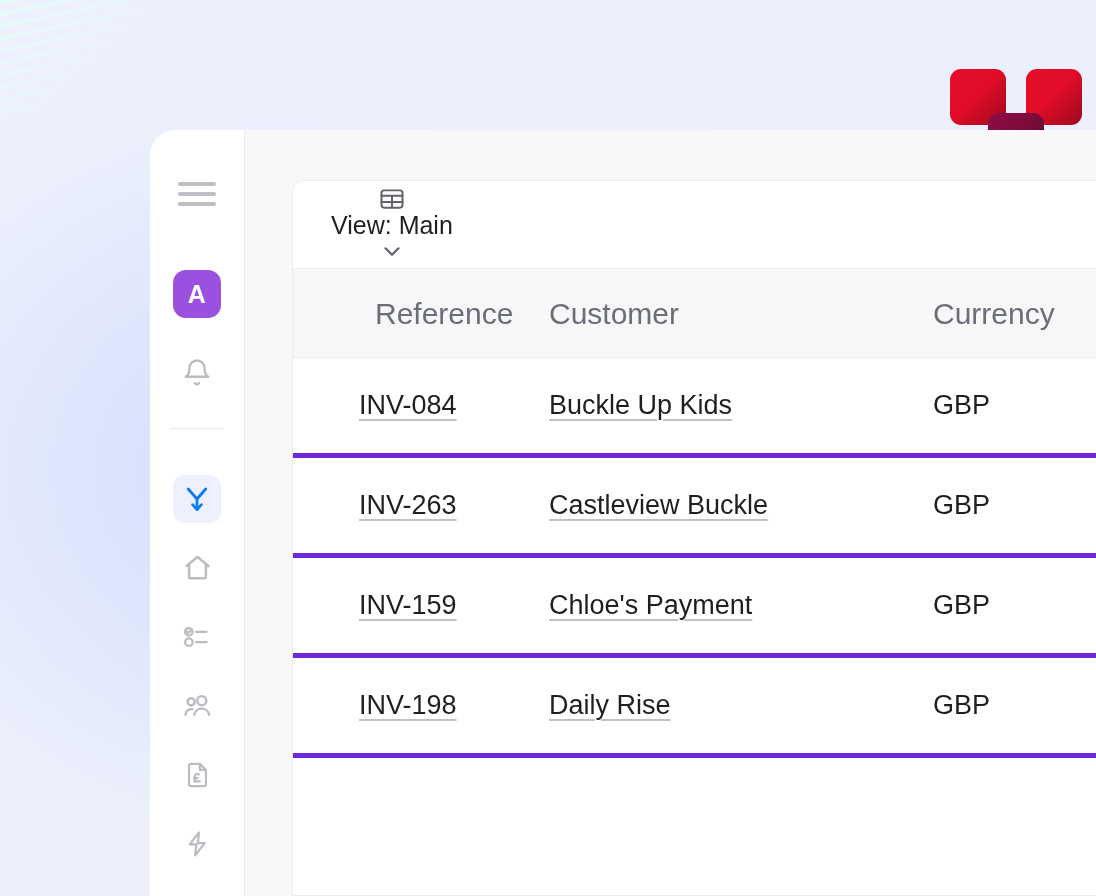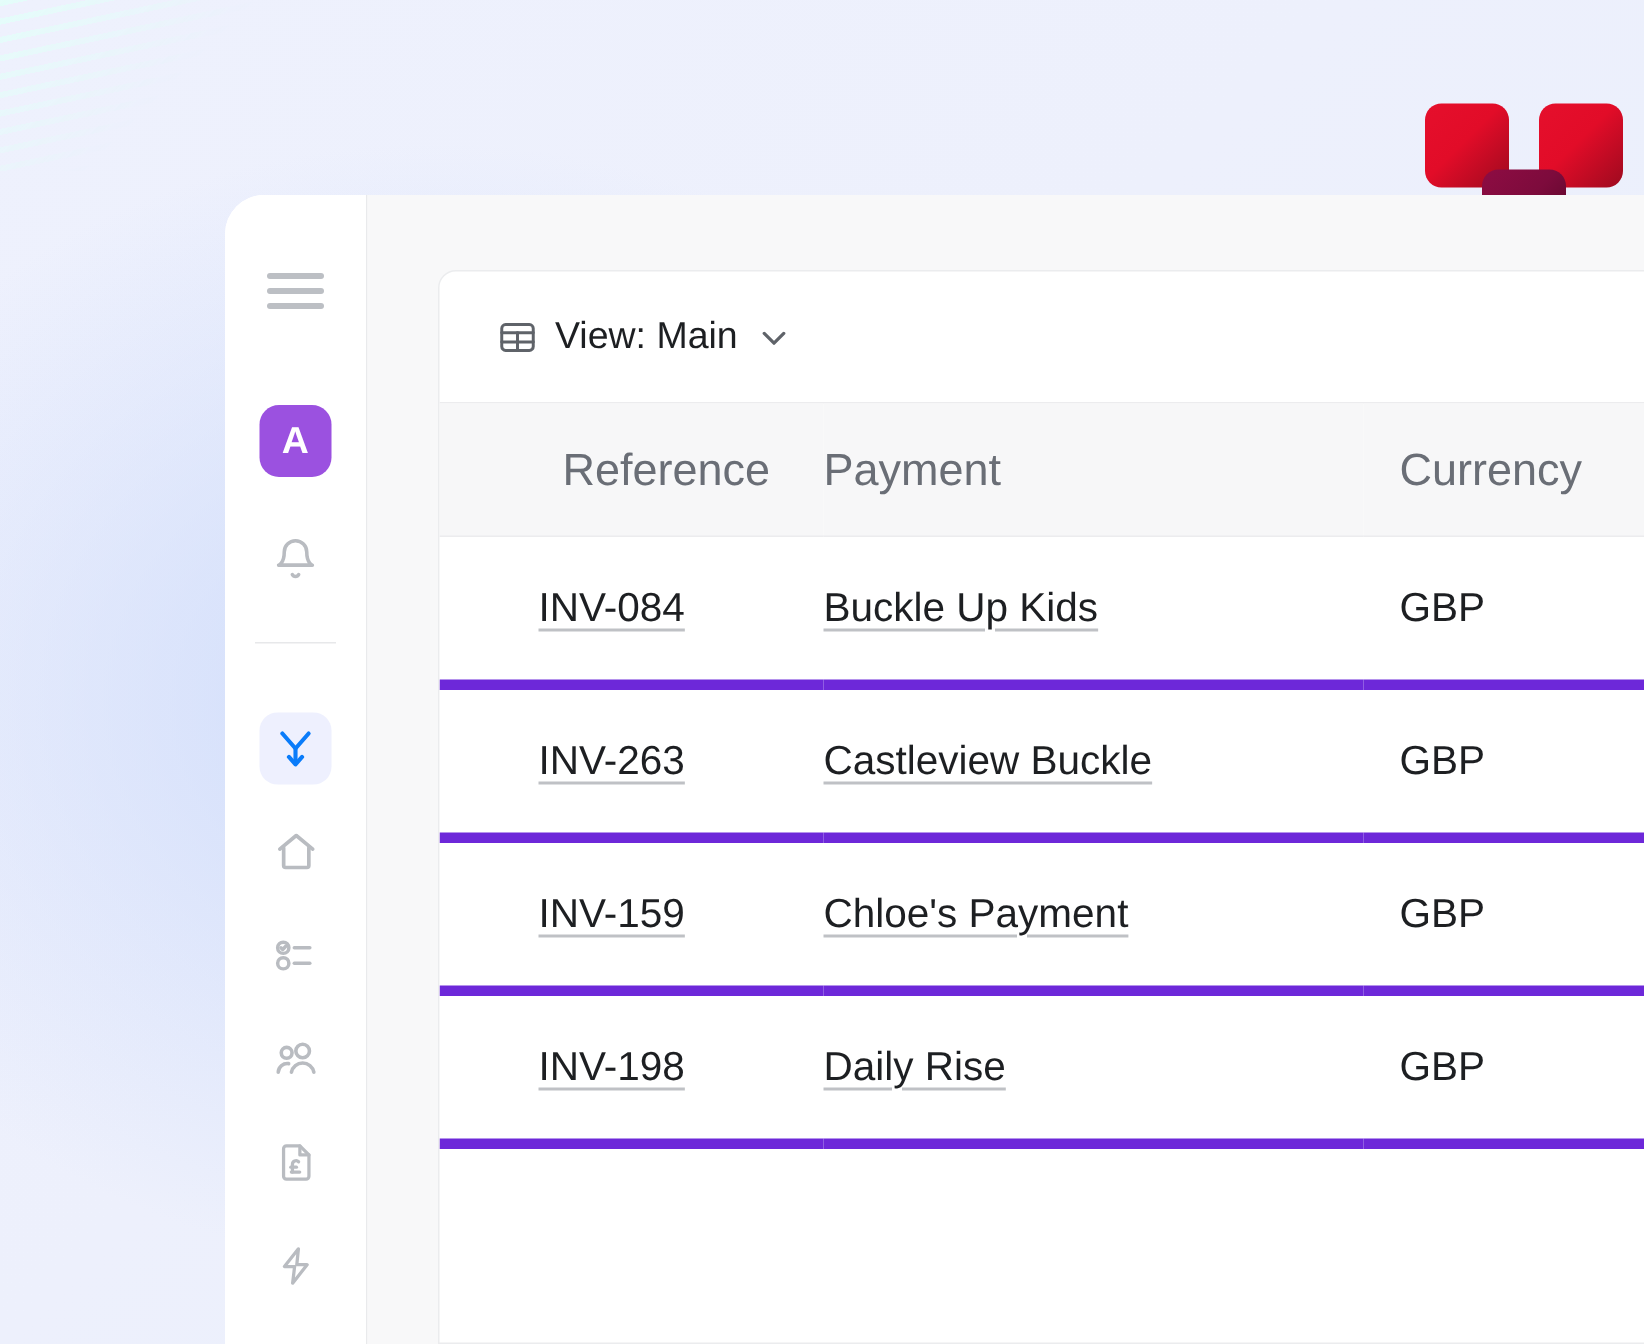--- a/index.html
+++ b/index.html
@@ -97,39 +97,39 @@
     border-top-left-radius:12px; border-top-right-radius:12px;
     height:100%;
     width:1000px;
     overflow:hidden;
   }
   .table-toolbar {
     height:88px; display:flex; align-items:center; gap:28px;
     padding:0 38px;
     border-bottom:1px solid #ececee;
   }
-  .tb-item { display:flex; align-items:center; gap:11px; }
+  .tb-item { display:flex; align-items:center; gap:0;flex-direction:column; }
   .tb-label { font-size:25px; line-height:1; }
   .tb-item.primary .tb-label { color:#1d1f22; }
   .tb-item.muted .tb-label { color:#8a8e95; }
   .tb-item.primary svg { color:#5f6369; }
   .tb-item.muted svg { color:#8f939a; }
   .caret { color:#b7bac0; display:flex; }
 
   table { width:100%; border-collapse:collapse; table-layout:fixed; }
   thead th {
     background:#f7f7f8;
     font-size:30px; font-weight:400; color:#6a6e76;
     text-align:left; padding:28px 0 26px 0;
     border-bottom:1px solid #ececee;
   }
   tbody td {
     font-size:27px; color:#1d1f22;
     padding:32px 0 32px 0;
-    border-bottom:7px solid #6d28d9;
+    border-bottom:5px solid #6d28d9;
     background:#fff;
   }
   .col-ref   { width:256px; padding-left:66px !important; }
   .col-cust  { width:360px; }
   .col-curr  { width:auto; padding-left:24px !important; }
   thead .col-ref  { padding-left:82px !important; }
   thead .col-cust { padding-left:0 !important; }
   thead .col-curr { padding-left:24px !important; }
   .cell-link {
     color:#1d1f22; text-decoration:underline;
@@ -245,21 +245,21 @@
               </svg>
             </span>
           </div>
 
         </div>
 
         <table>
           <thead>
             <tr>
               <th class="col-ref">Reference</th>
-              <th class="col-cust">Payment</th>
+              <th class="col-cust">Customer</th>
               <th class="col-curr">Currency</th>
             </tr>
           </thead>
           <tbody>
             <tr>
               <td class="col-ref">
                 <a class="cell-link" href="#">INV-084</a>
               </td>
               <td class="col-cust">
                 <a class="cell-link" href="#">Buckle Up Kids</a>

